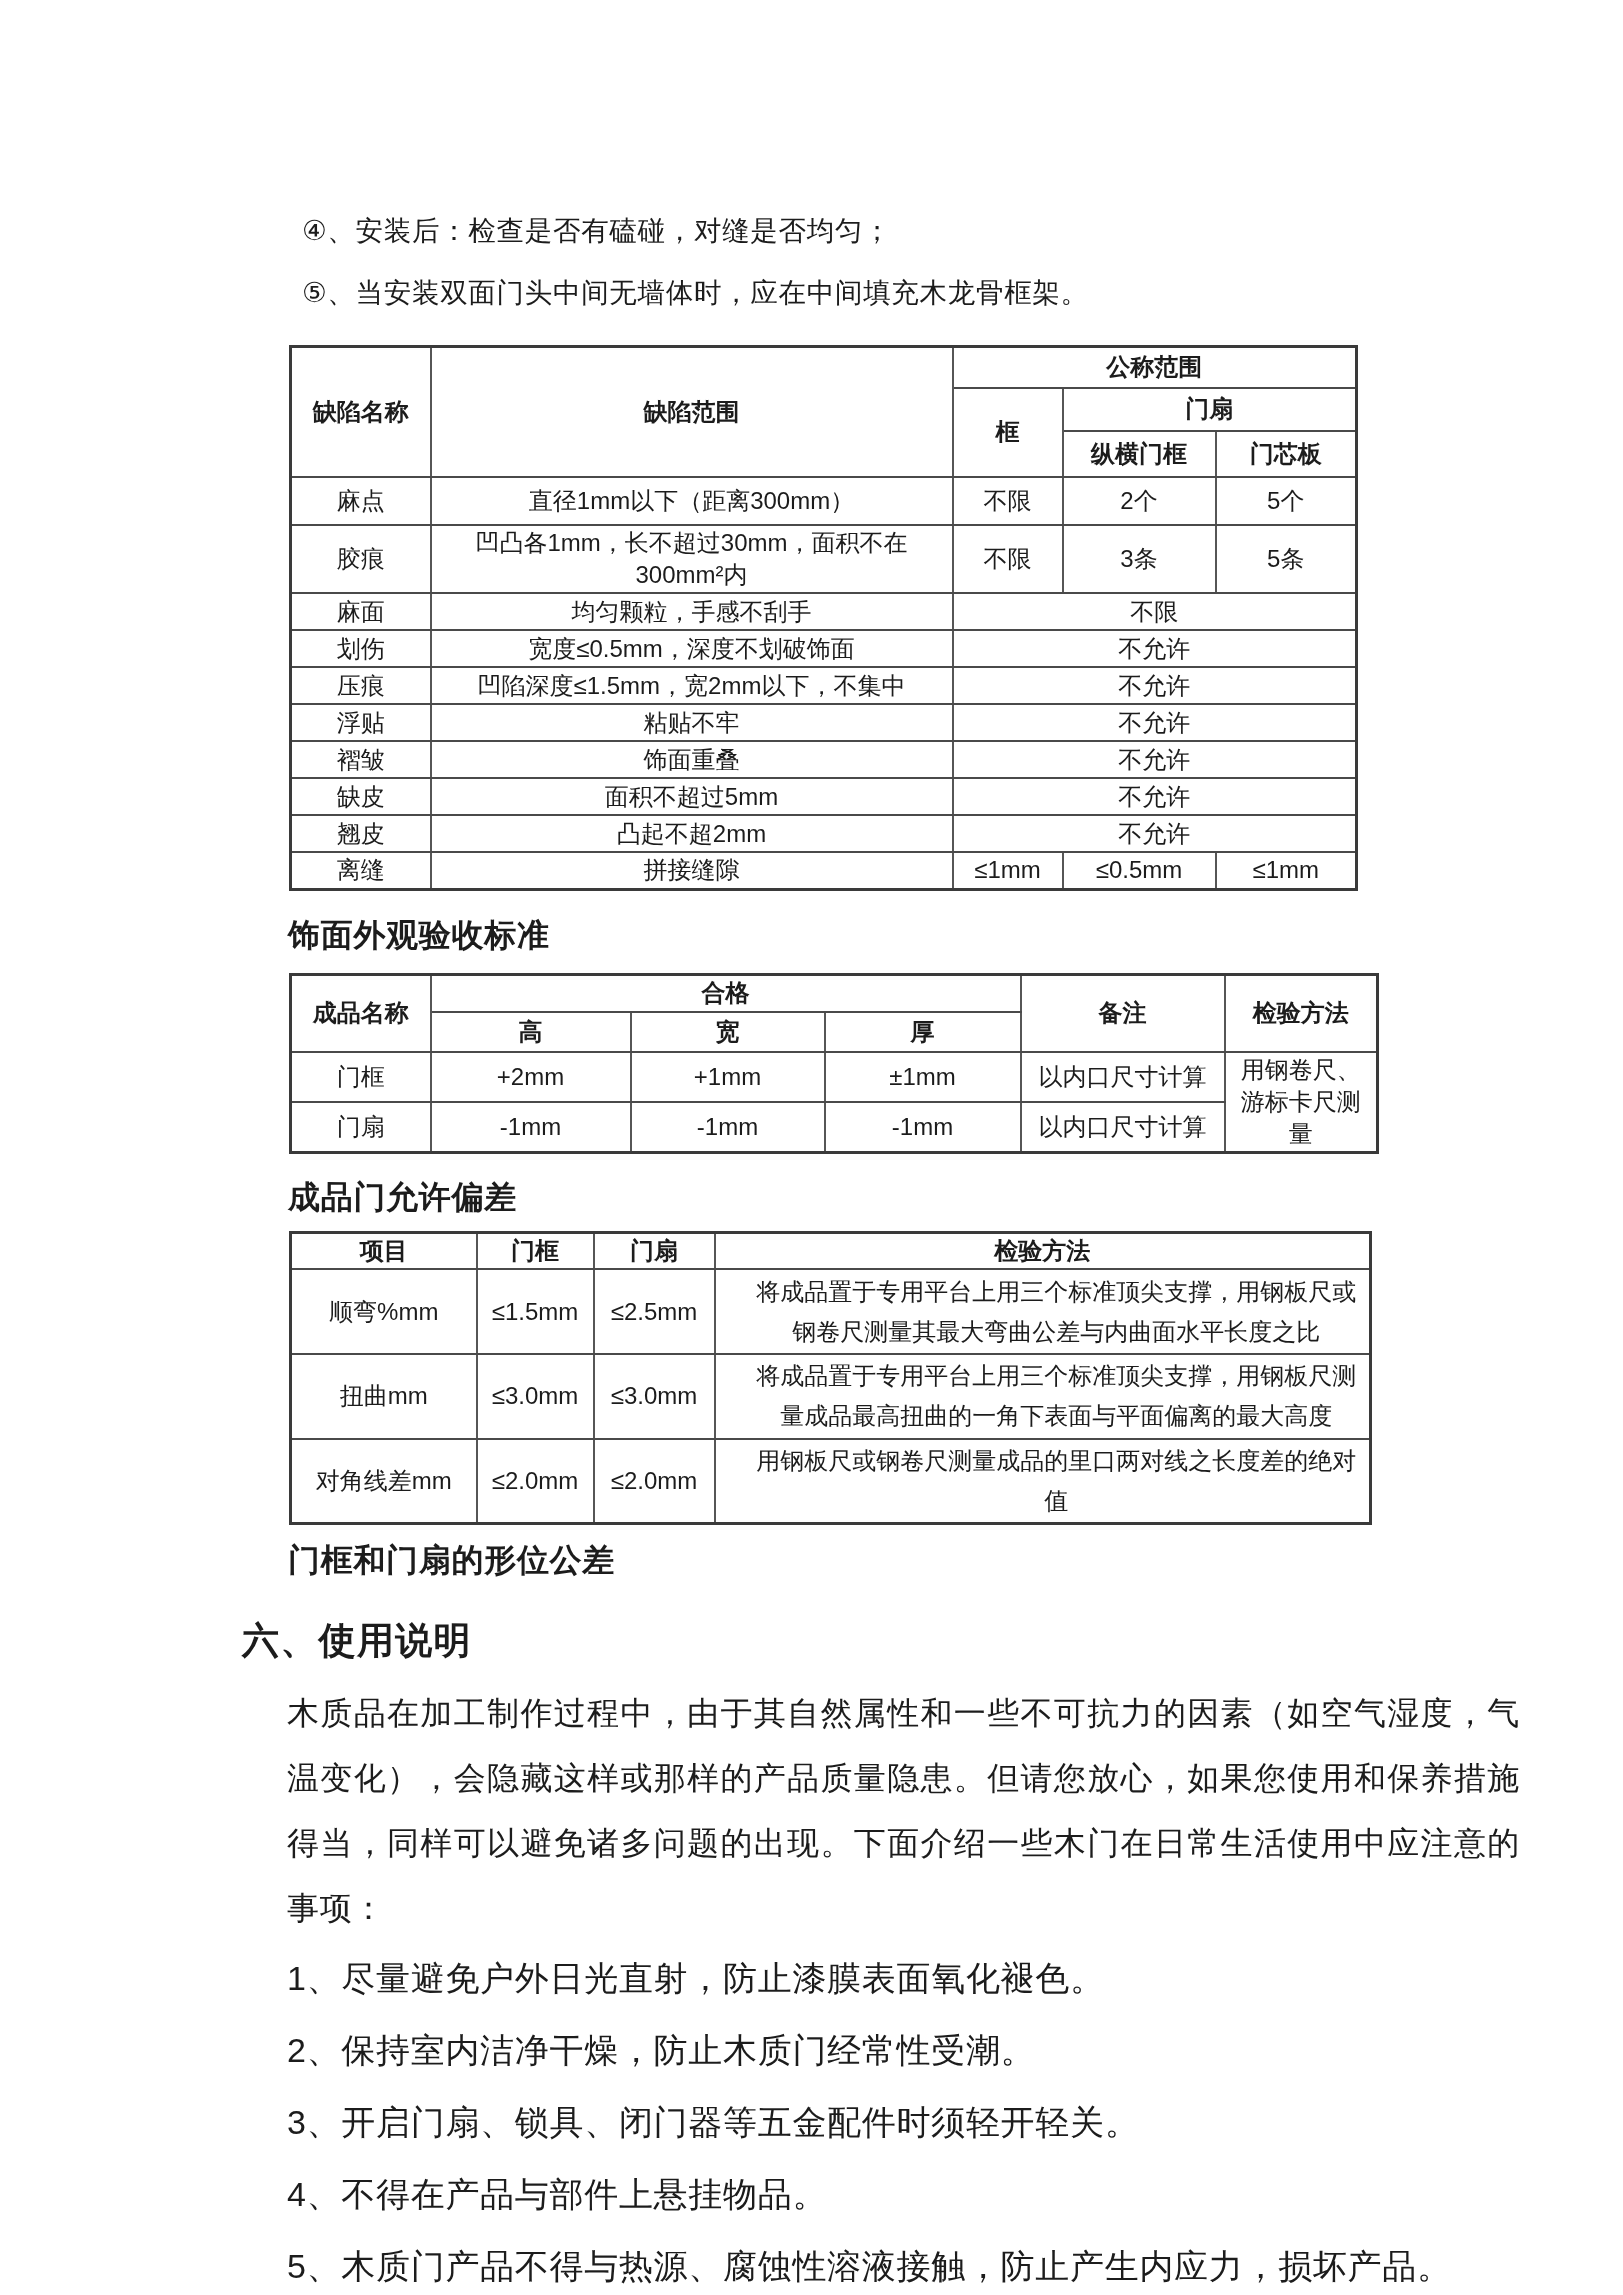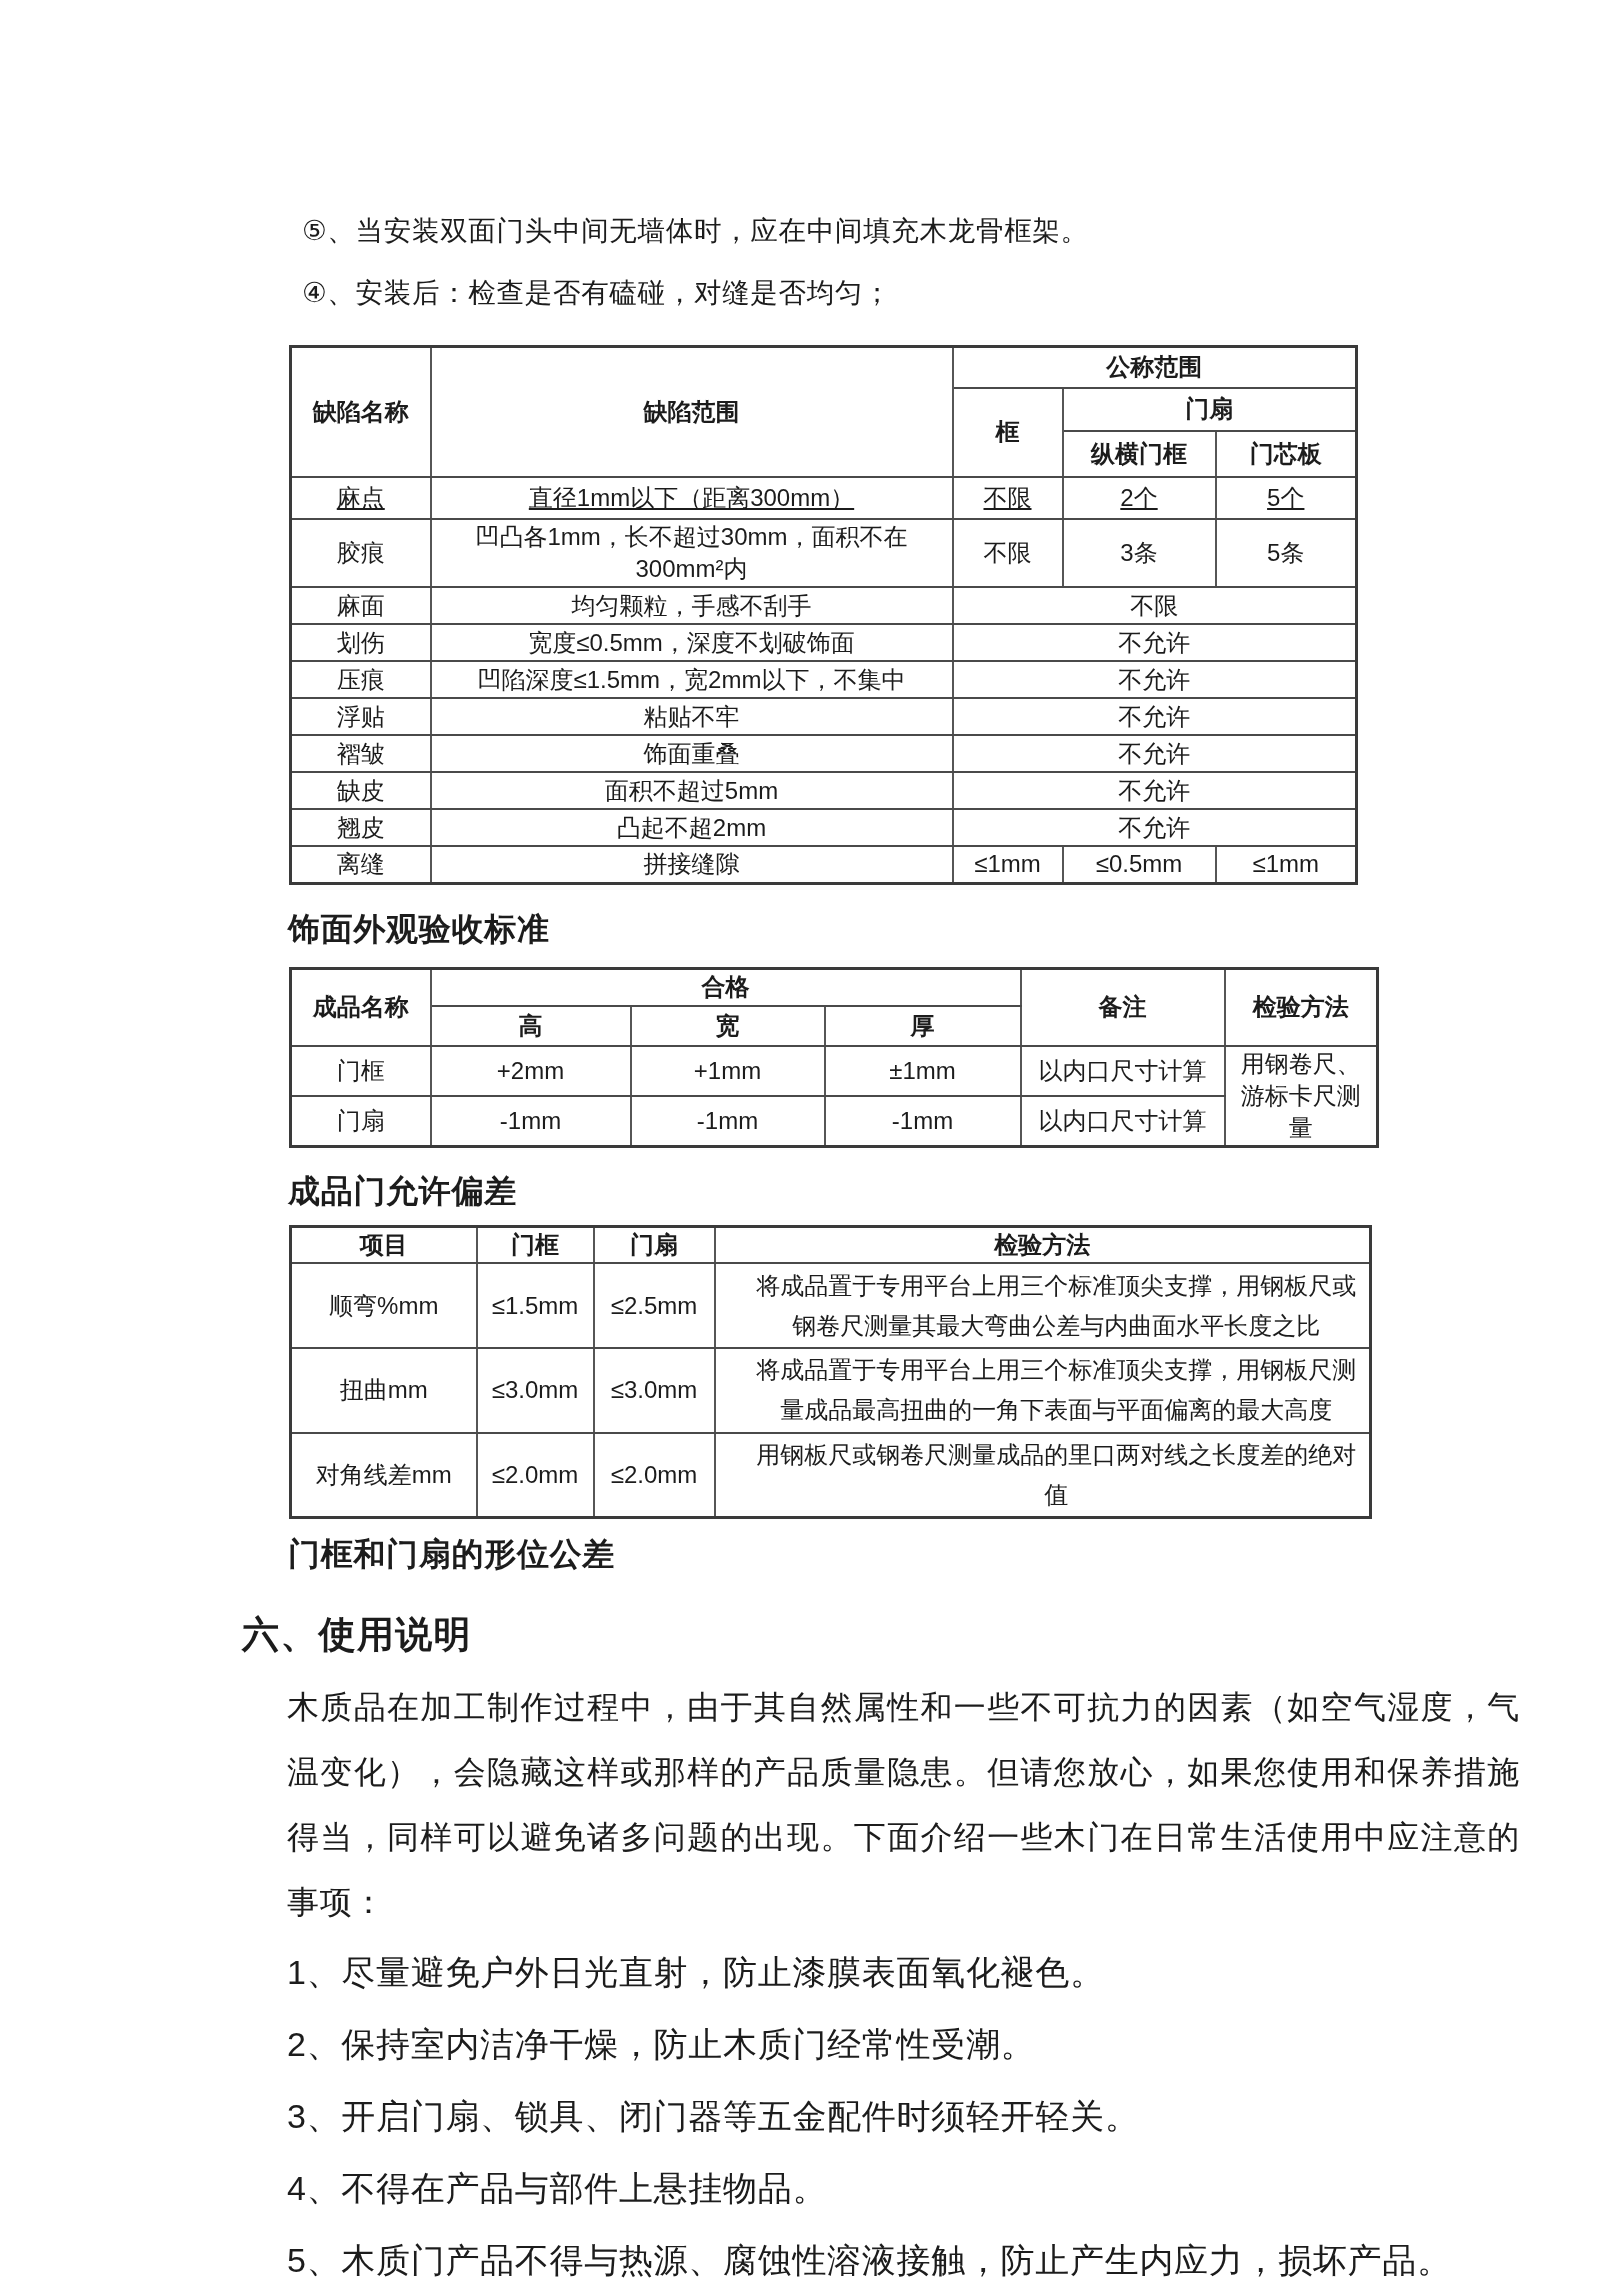--- a/index.html
+++ b/index.html
@@ -33,21 +33,21 @@
   }
   td.hd { font-weight: bold; font-size: 25px; }
   td.fs34 { font-size: 21.6px; }
   td.fs36 { font-size: 23.6px; }
 
   .t1 { width: 1066px; margin-top: 33px; }
   .t1 tr { height: 37px; }
   .t1 tr.hr1 { height: 41px; }
   .t1 tr.hr2 { height: 43px; }
   .t1 tr.hr3 { height: 46px; }
-  .t1 tr.dr1 { height: 42px; text-decoration: underline; }
+  .t1 tr.dr1 { height: 48px; }
 
   .t2 { width: 1086px; margin-top: 21px; }
   .t2 tr.hr1 { height: 37px; }
   .t2 tr.hr2 { height: 40px; }
   .t2 tr.dr  { height: 37px; }
 
   .t3 { width: 1080px; margin-top: 16.4px; }
   .t3 tr.hr1 { height: 30px; }
   .t3 tr.r1 { height: 62px; }
   .t3 tr.r2 { height: 63px; }
@@ -90,22 +90,22 @@
     letter-spacing: 0.7px;
   }
   .item.first { margin-top: 1.3px; }
 </style>
 </head>
 <body>
 
 <div>
 
   <div class="intro">
+    <p>④、安装后：检查是否有磕碰，对缝是否均匀；</p>
     <p>⑤、当安装双面门头中间无墙体时，应在中间填充木龙骨框架。</p>
-    <p>④、安装后：检查是否有磕碰，对缝是否均匀；</p>
   </div>
 
   <table class="tbl t1">
     <colgroup>
         <col style="width:140px">
         <col style="width:522px">
         <col style="width:110px">
         <col style="width:153px">
         <col style="width:141px">
       </colgroup>

